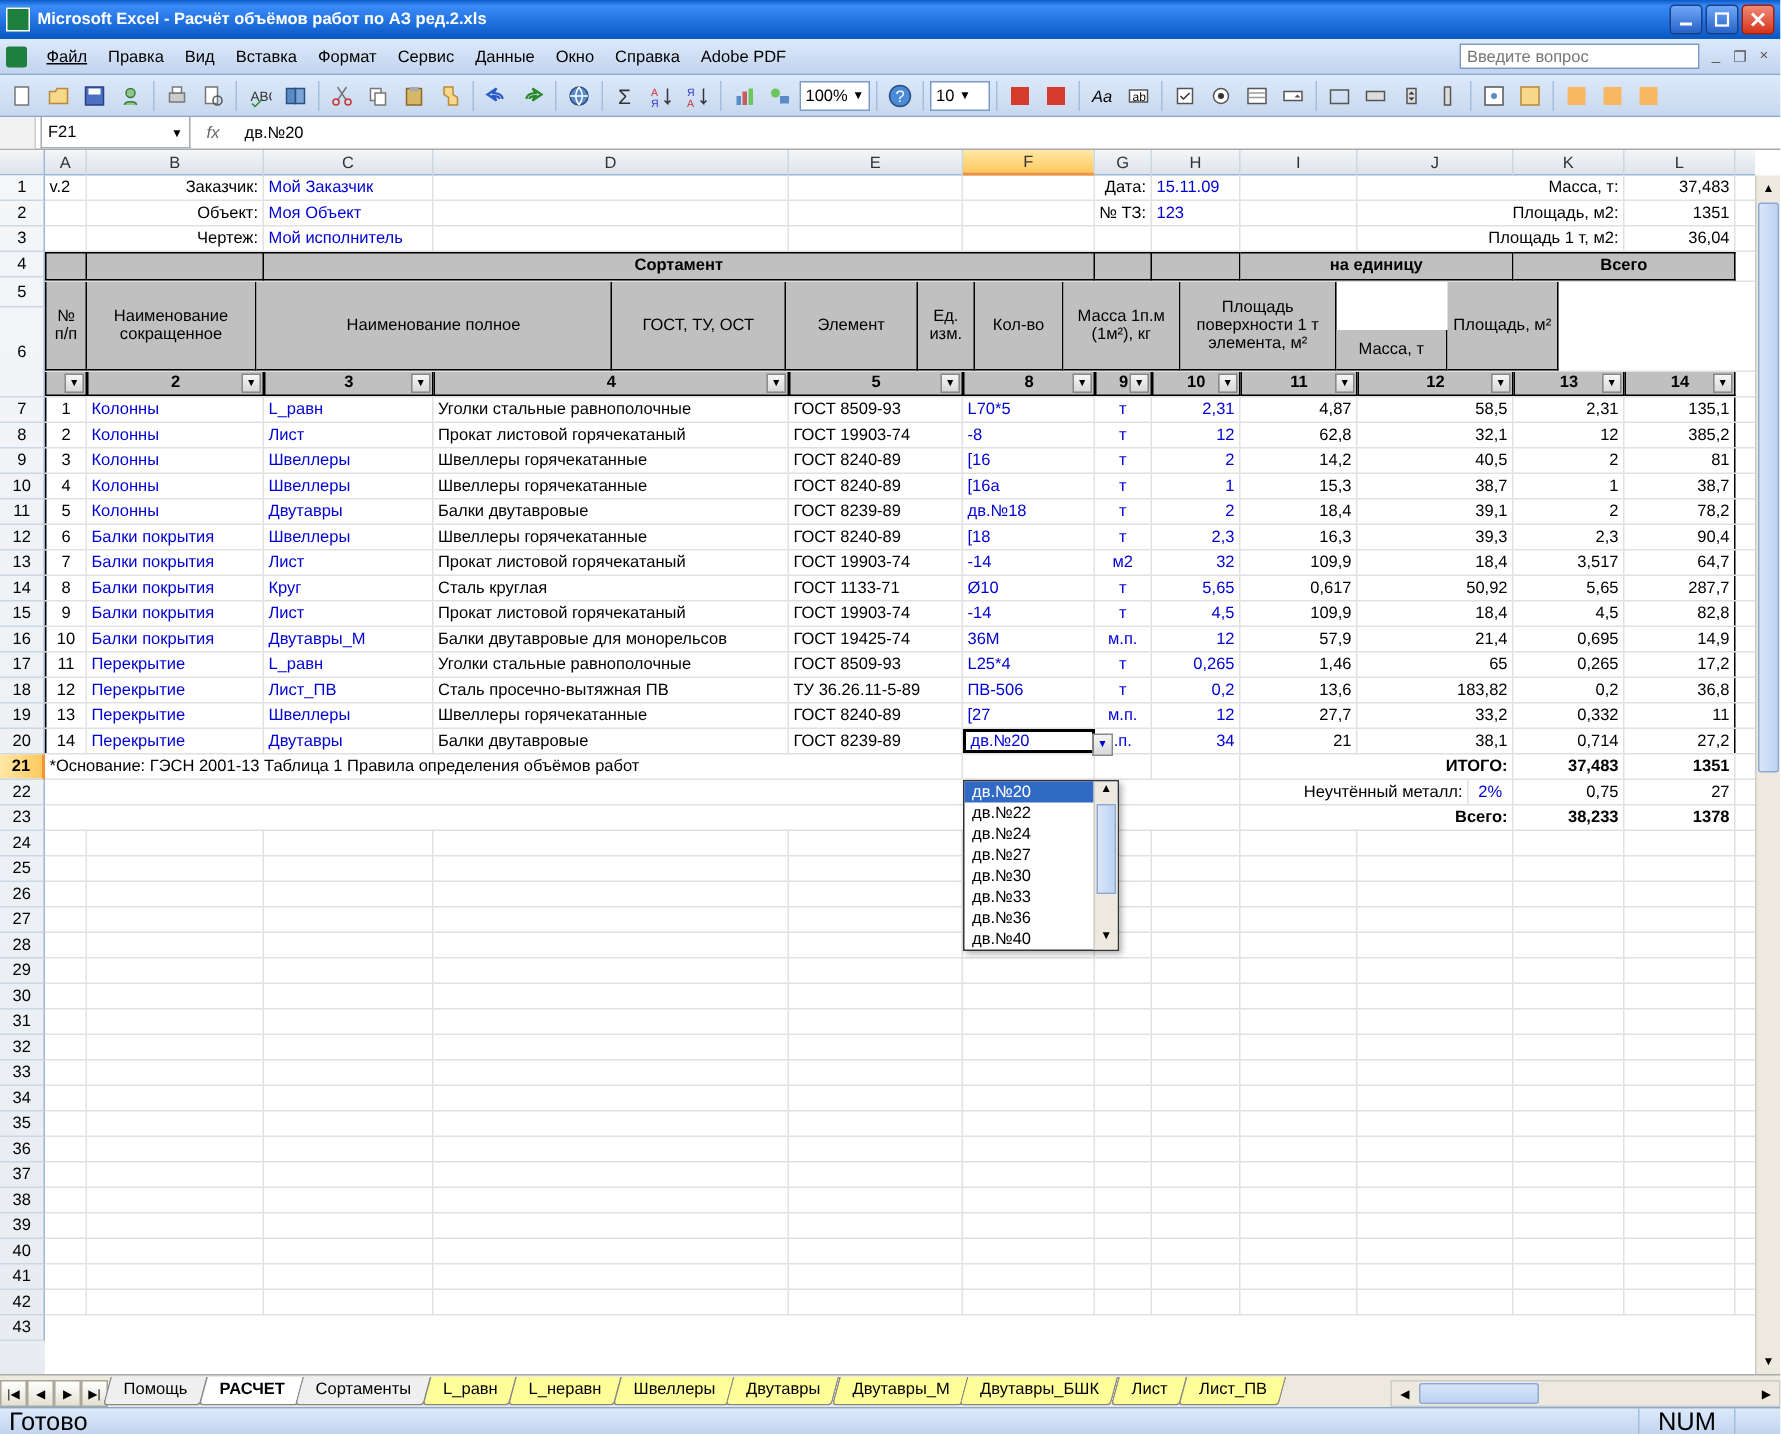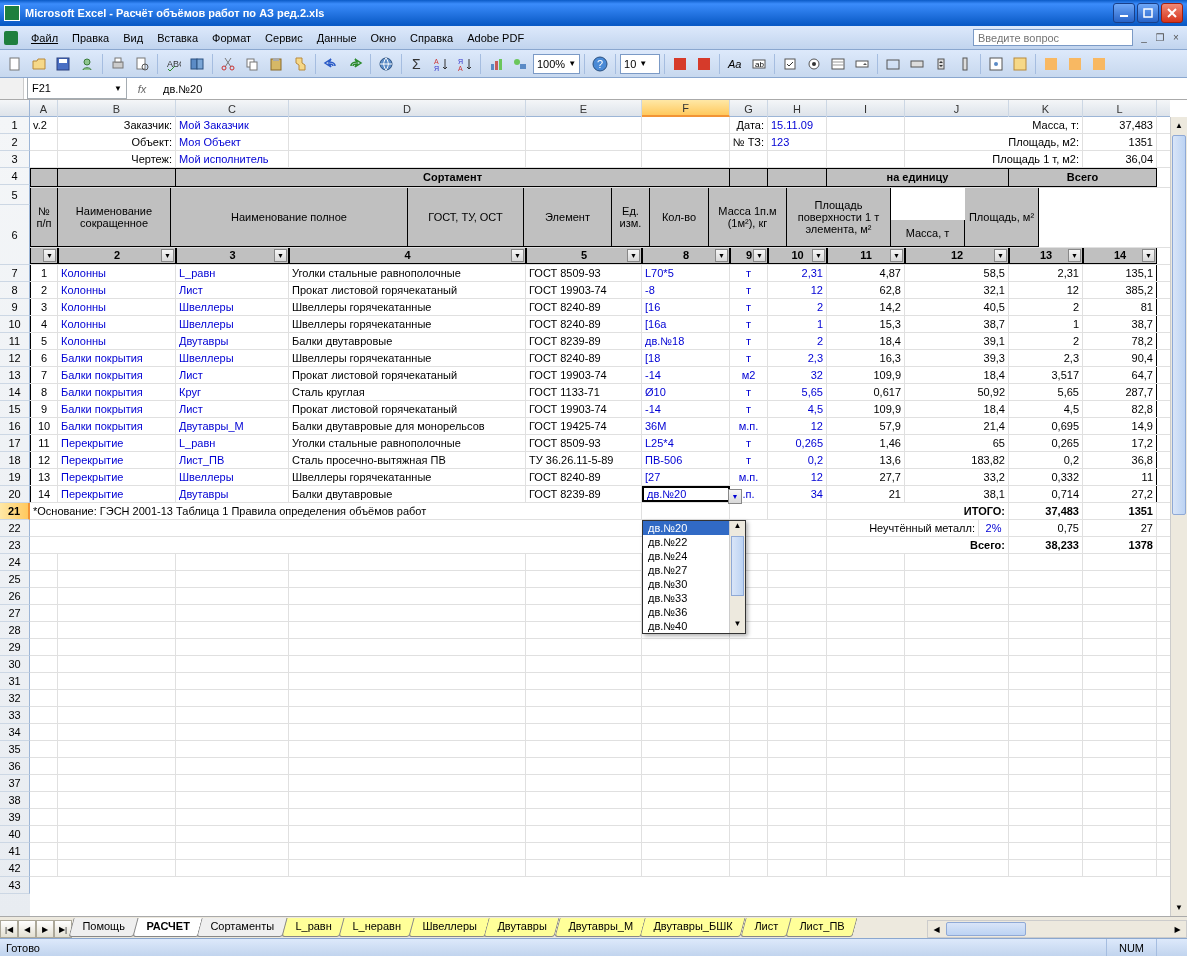--- a/index.html
+++ b/index.html
@@ -83,21 +83,21 @@
 .tab-nav{width:18px;height:18px;border:1px solid #ACA899;background:linear-gradient(to bottom,#fff,#E3E0D2);display:flex;align-items:center;justify-content:center;font-size:8px;}
 .tab{ height:19px; padding:2px 10px 0; border:1px solid #888; border-top:none; background:#EFEFEF; margin-left:-1px; border-radius:0 0 3px 3px; position:relative; top:-1px; transform:skewX(-15deg);}
 .tab span{display:inline-block;transform:skewX(15deg);}
 .tab.colored{background:#FFFF99;}
 .tab.active{background:#fff; font-weight:bold;}
 .hscroll{margin-left:auto; width:260px;height:18px;background:#EDE9DE;border:1px solid #ccc;display:flex;}
 .hscroll .arr{width:17px;display:flex;align-items:center;justify-content:center;font-size:8px;}
 .hscroll .thumb{flex:0 0 80px; margin:1px; background:linear-gradient(to bottom,#D9E5F8,#BCD3F3);border:1px solid #8FA9D6;border-radius:2px;}
 
 
-.statusbar{position:absolute;bottom:0;left:0;right:0;height:18px;background:linear-gradient(to bottom,#DDE9FB,#C1D4EE);border-top:1px solid #8AA7CF;display:flex;align-items:center;padding:0 6px;font-size:11px;}
+.statusbar{position:absolute;bottom:0;left:0;right:0;height:18px;background:linear-gradient(to bottom,#DDE9FB,#C1D4EE);border-top:1px solid #8AA7CF;display:flex;align-items:center;padding:0 6px;font-size:17px;}
 .statusbar .ready{flex:0 0 100px;}
 .statusbar .cell{border-left:1px solid #a5bde0;height:100%;padding:0 12px;display:flex;align-items:center;}
 
 svg{display:block;}
 </style>
 </head>
 <body>
 
 <div class="titlebar">
   <span class="icon"></span>

